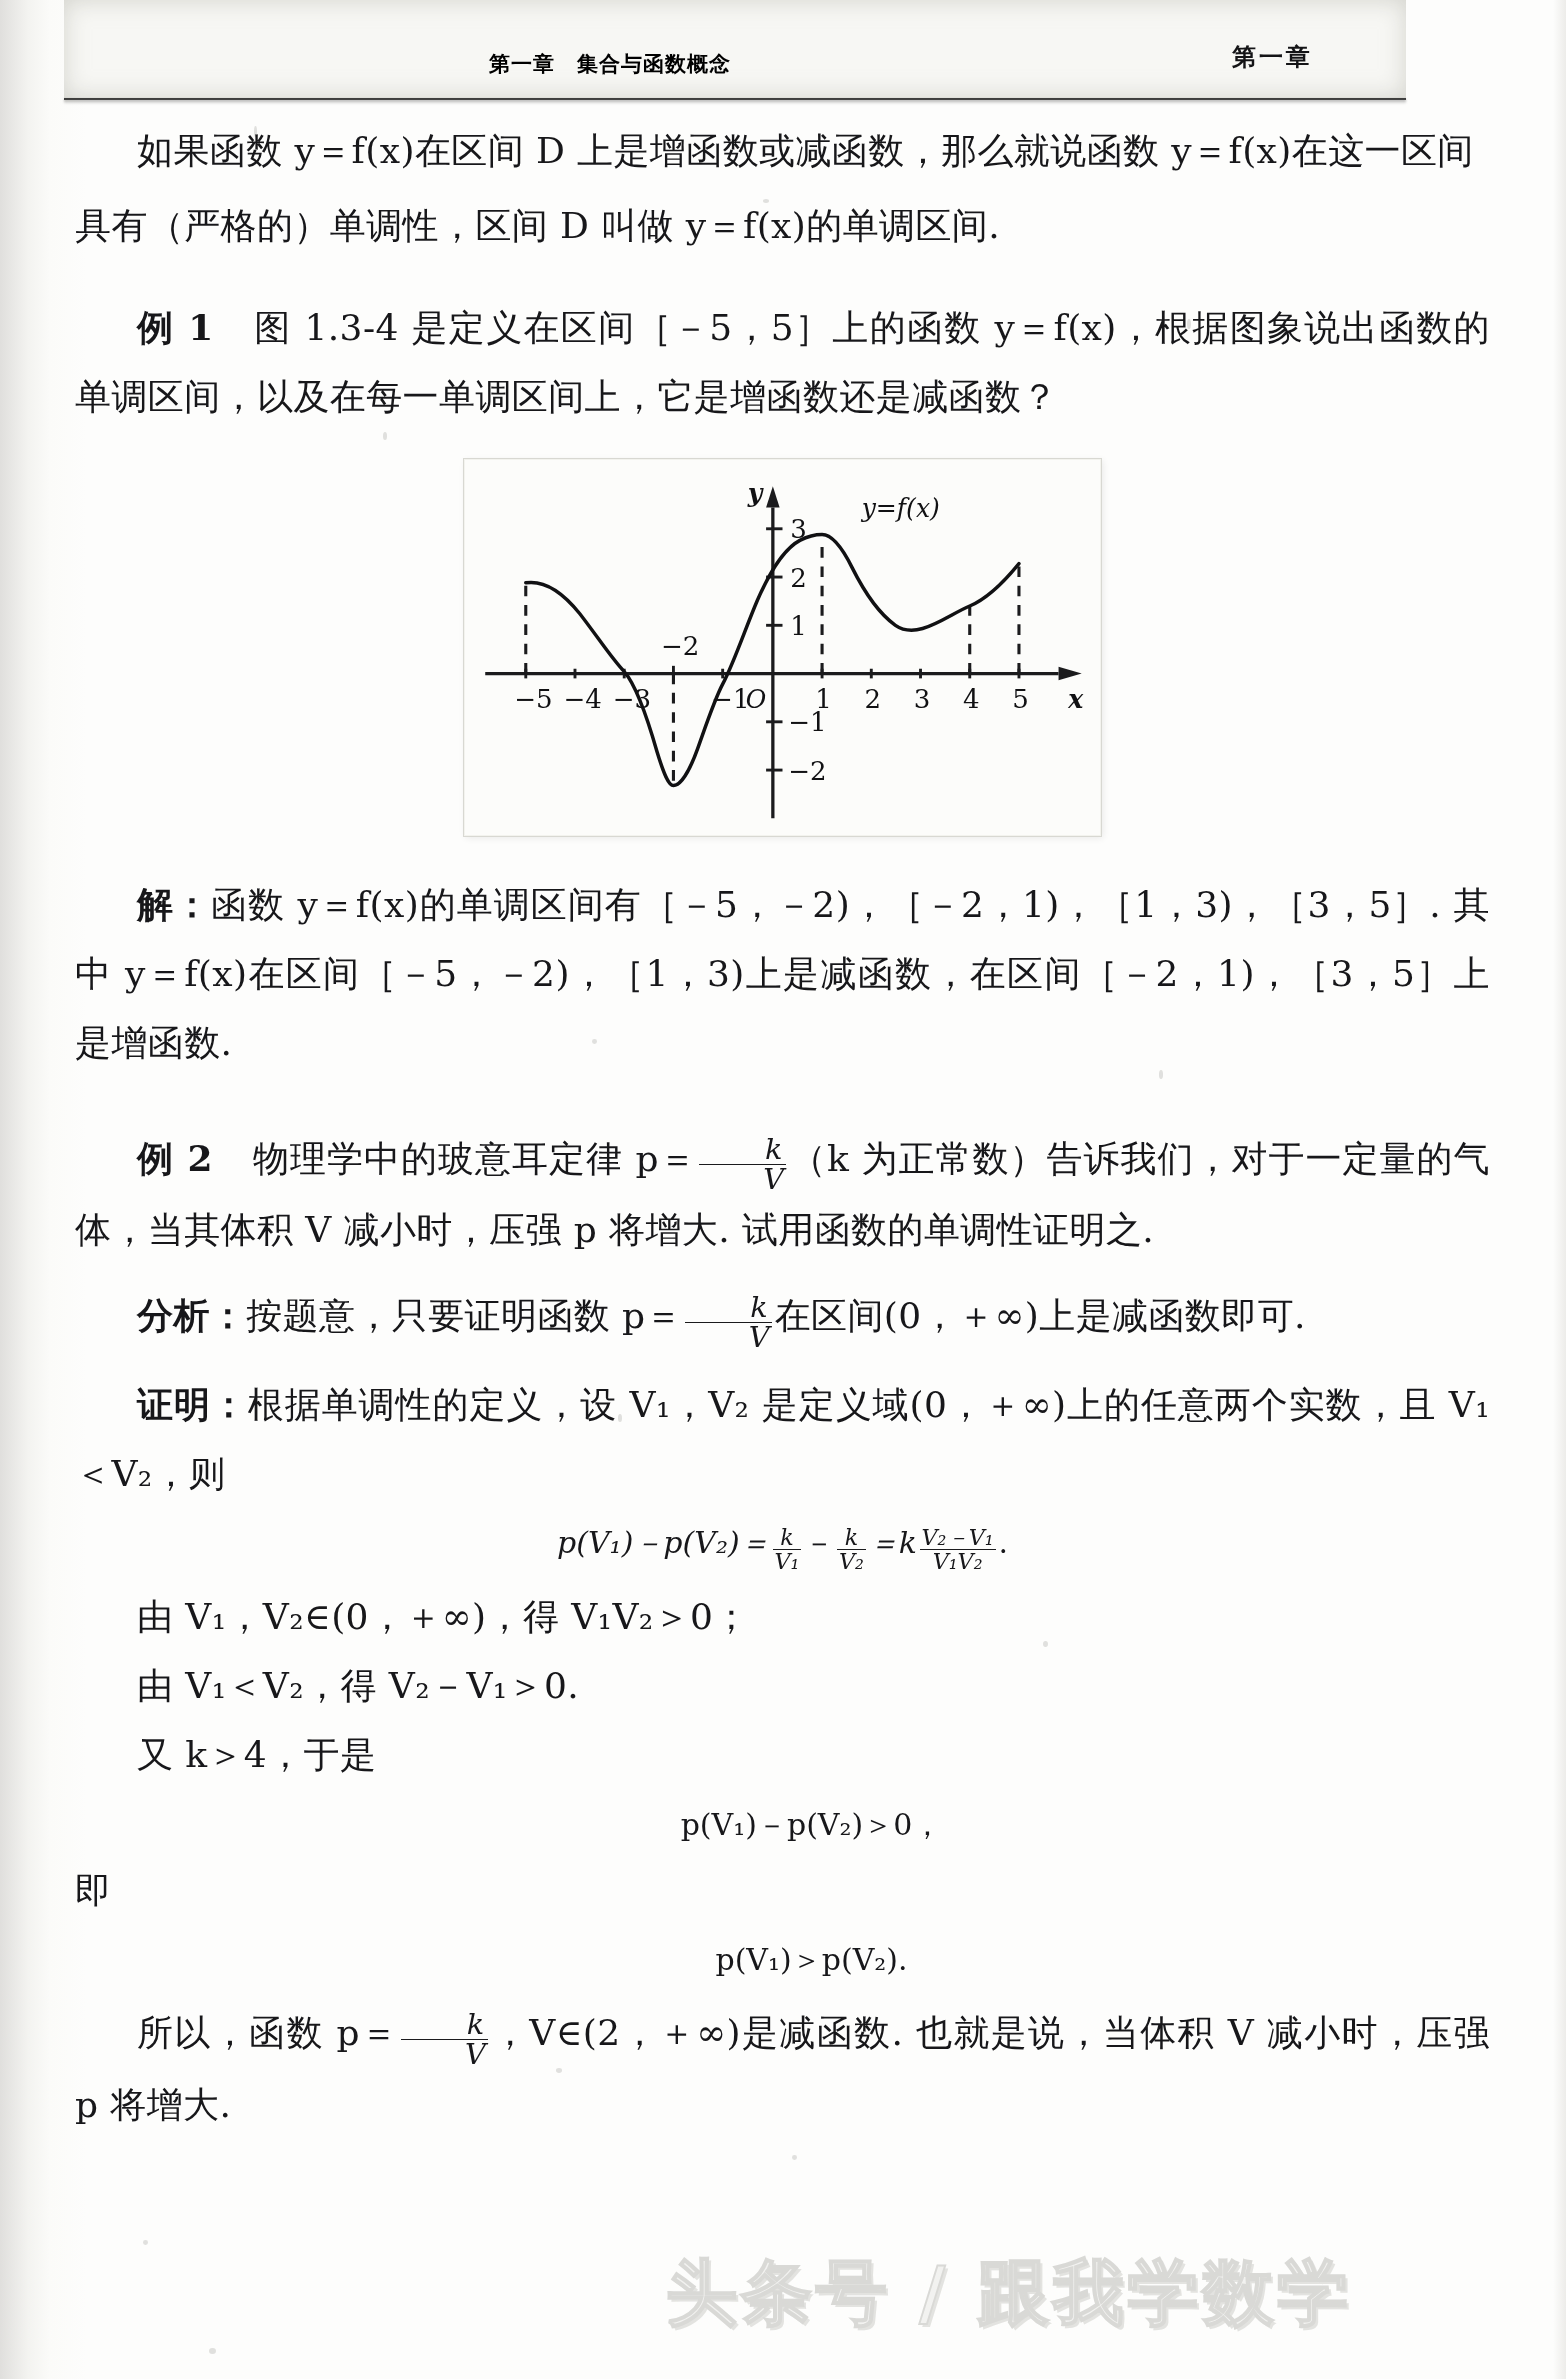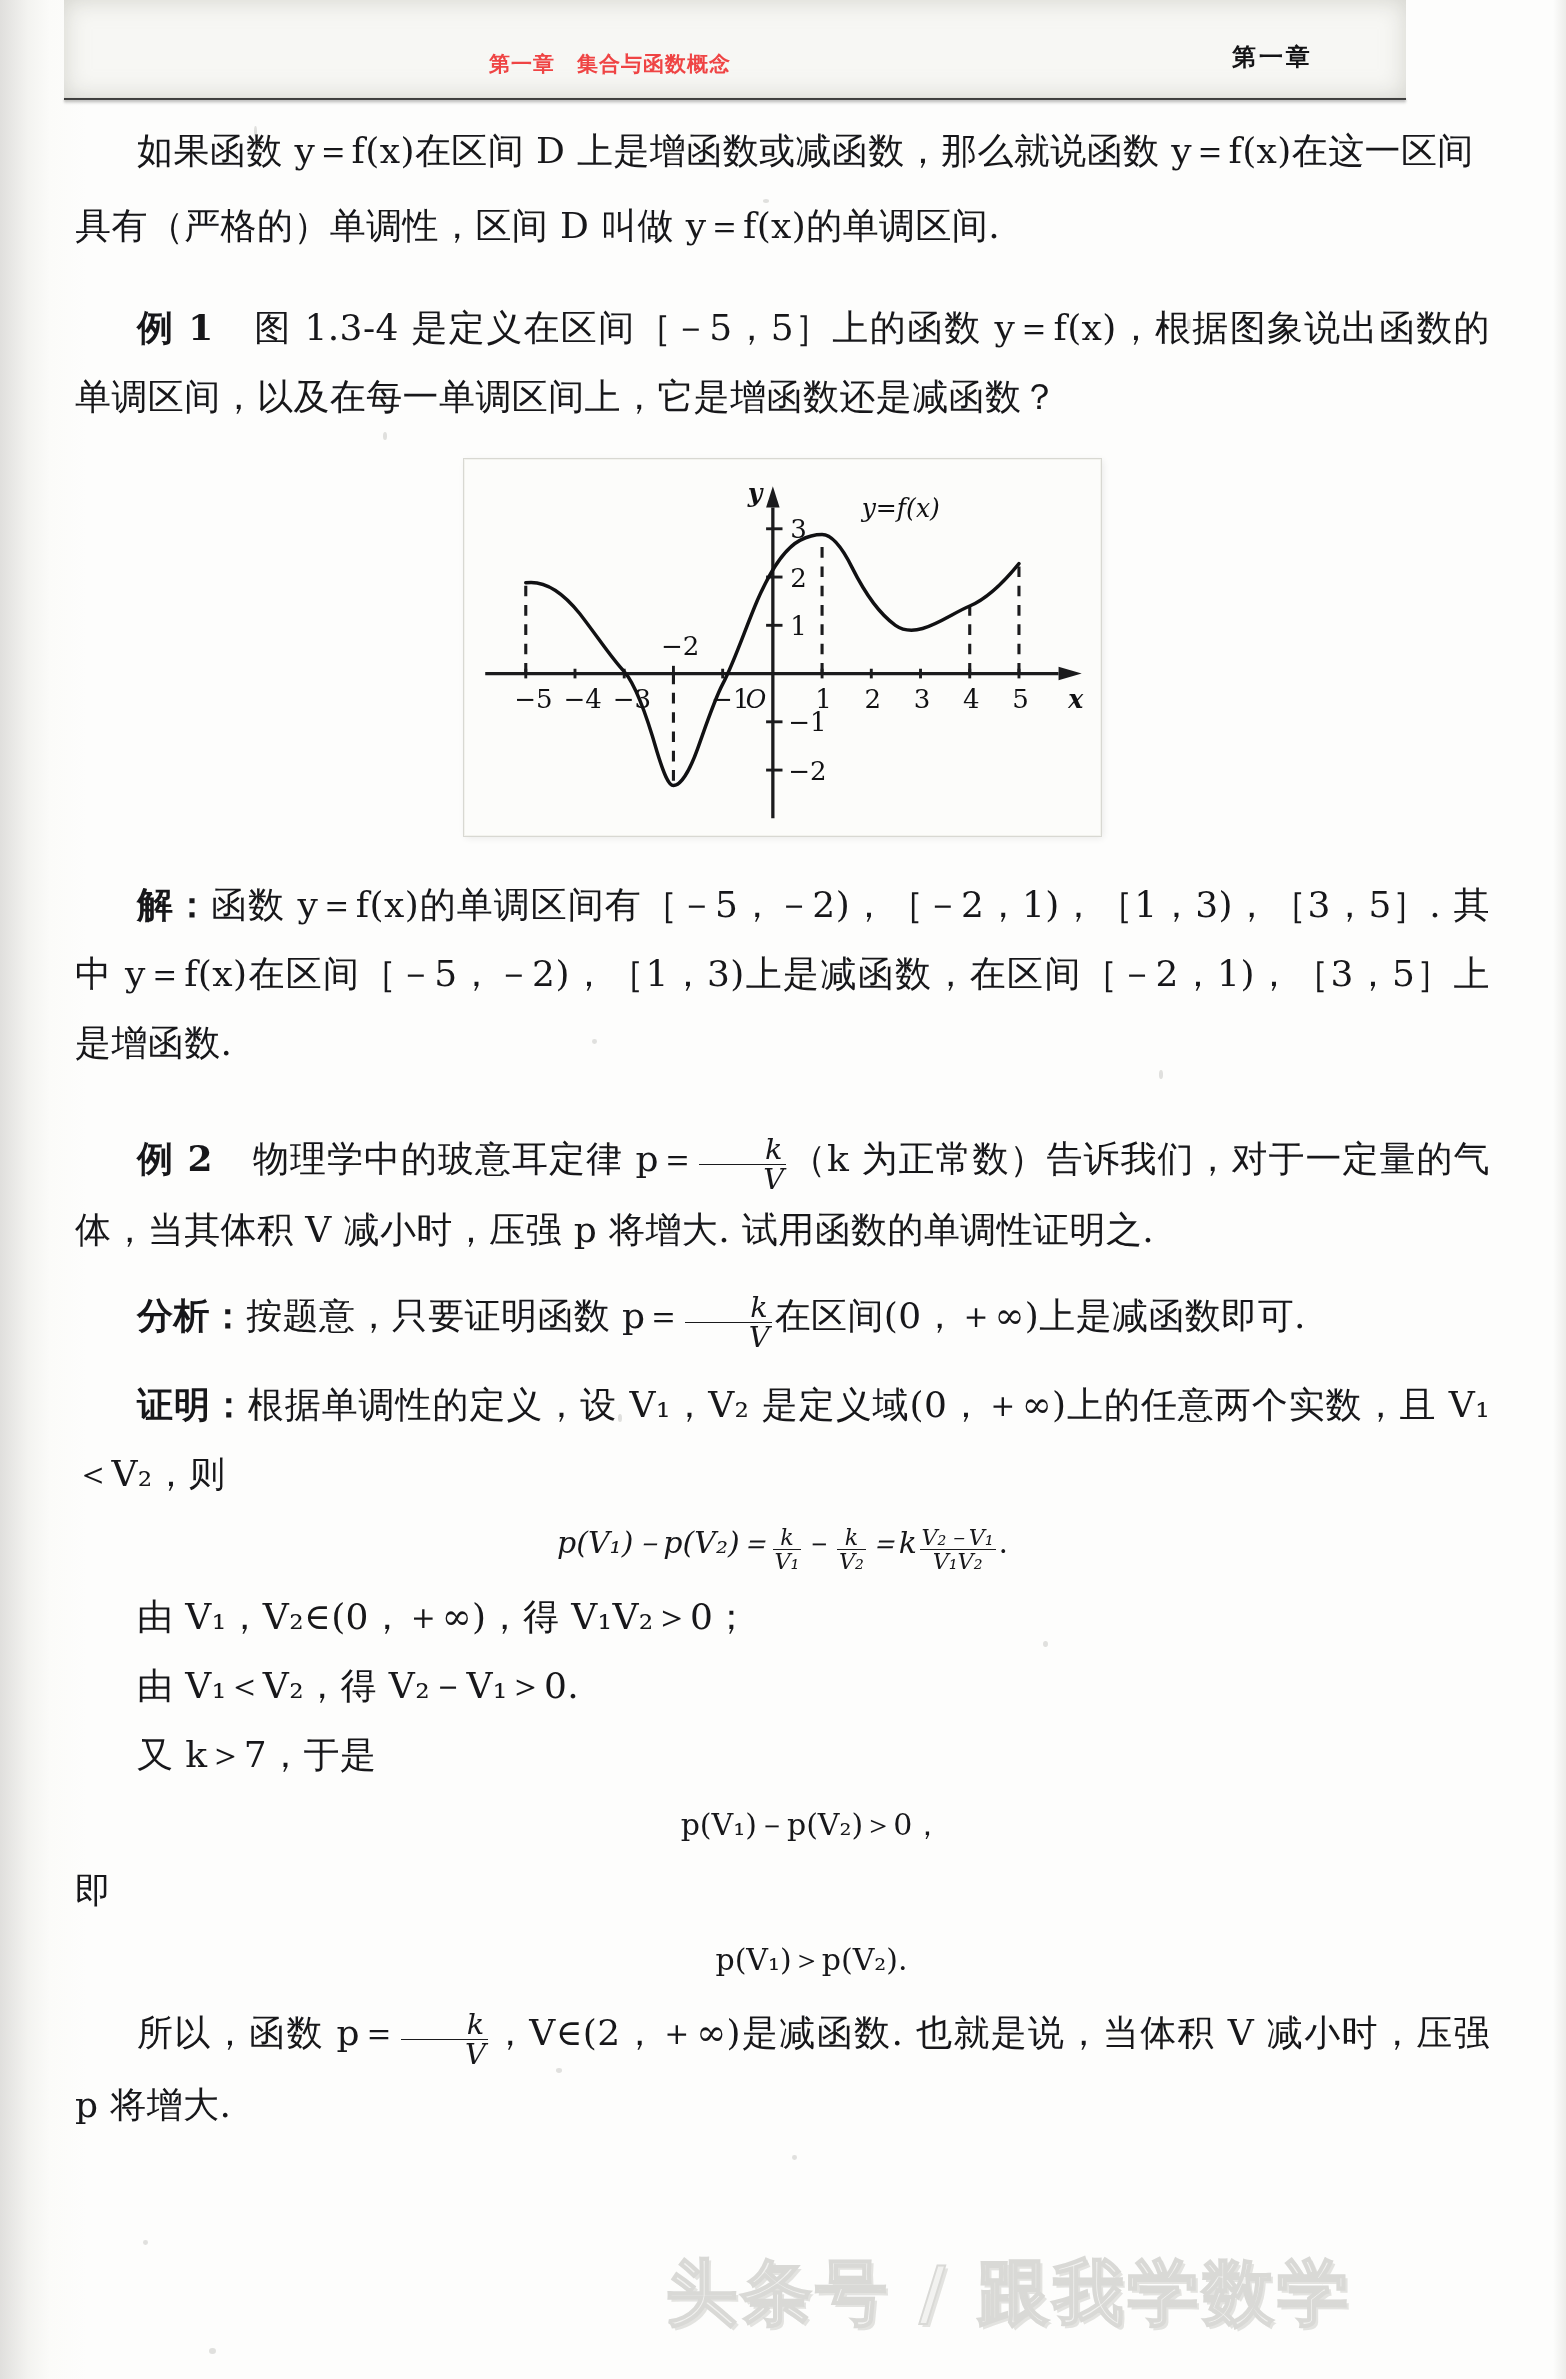--- a/index.html
+++ b/index.html
@@ -37,21 +37,21 @@
   }
   .header-band:after{
     content:"";position:absolute;left:0;right:0;bottom:-5.8px;height:4.8px;
     background:linear-gradient(180deg,rgba(90,90,88,.55),rgba(255,255,255,0));
     filter:blur(1px);
   }
   .running-head{
     position:absolute;left:425px;top:50px;
     font-family:"DejaVu Sans","Liberation Sans",sans-serif;
     font-weight:bold;font-size:21px;letter-spacing:1px;
-    color:#ef4444;white-space:nowrap;
+    color:#000000;white-space:nowrap;
   }
   .chapter-tab{
     position:absolute;left:1168px;top:41px;
     font-family:"DejaVu Sans","Liberation Sans",sans-serif;
     font-weight:bold;font-size:24px;letter-spacing:2.9px;
     color:#141416;white-space:nowrap;
   }
 
   
   .content{
@@ -258,21 +258,21 @@
     <p class="para indent gap-s">
       <span class="lbl">证明：</span><span>根据单调性的定义，设 V₁，V₂ 是定义域(0，＋∞)上的任意两个实数，且 V₁＜V₂，则</span>
     </p>
 
     <div class="eq">
       <span class="v">p(V₁)－p(V₂)＝</span><span class="frac"><span class="num">k</span><span class="den">V₁</span></span><span>－</span><span class="frac"><span class="num">k</span><span class="den">V₂</span></span><span class="v">＝k</span><span class="frac"><span class="num">V₂－V₁</span><span class="den">V₁V₂</span></span><span>.</span>
     </div>
 
     <p class="para" style="margin:7.7px 0 0 62px;">由 V₁，V₂∈(0，＋∞)，得 V₁V₂＞0；</p>
     <p class="para" style="margin:0 0 0 62px;">由 V₁＜V₂，得 V₂－V₁＞0.</p>
-    <p class="para" style="margin:0 0 0 62px;">又 k＞7，于是</p>
+    <p class="para" style="margin:0 0 0 62px;">又 k＞4，于是</p>
 
     <div class="eq eq-left-pad">p(V₁)－p(V₂)＞0，</div>
 
     <p class="para" style="margin:0;">即</p>
 
     <div class="eq eq-left-pad">p(V₁)＞p(V₂).</div>
 
     <p class="para indent gap-s">
       <span>所以，函数 p＝</span><span class="frac big"><span class="num">k</span><span class="den">V</span></span><span>，V∈(2，＋∞)是减函数. 也就是说，当体积 V 减小时，压强 p 将增大.</span>
     </p>

